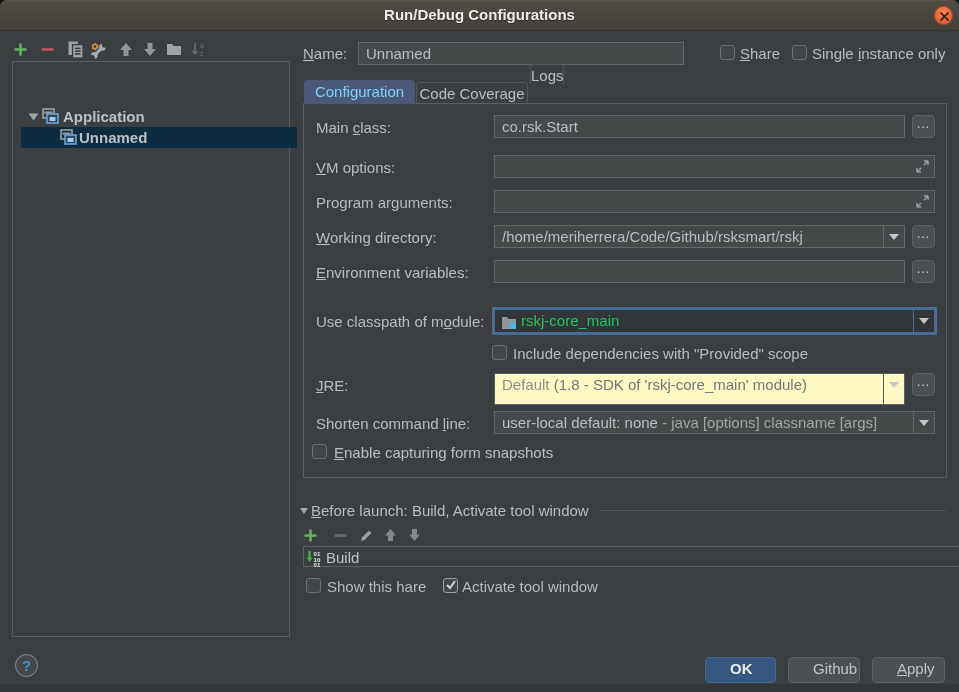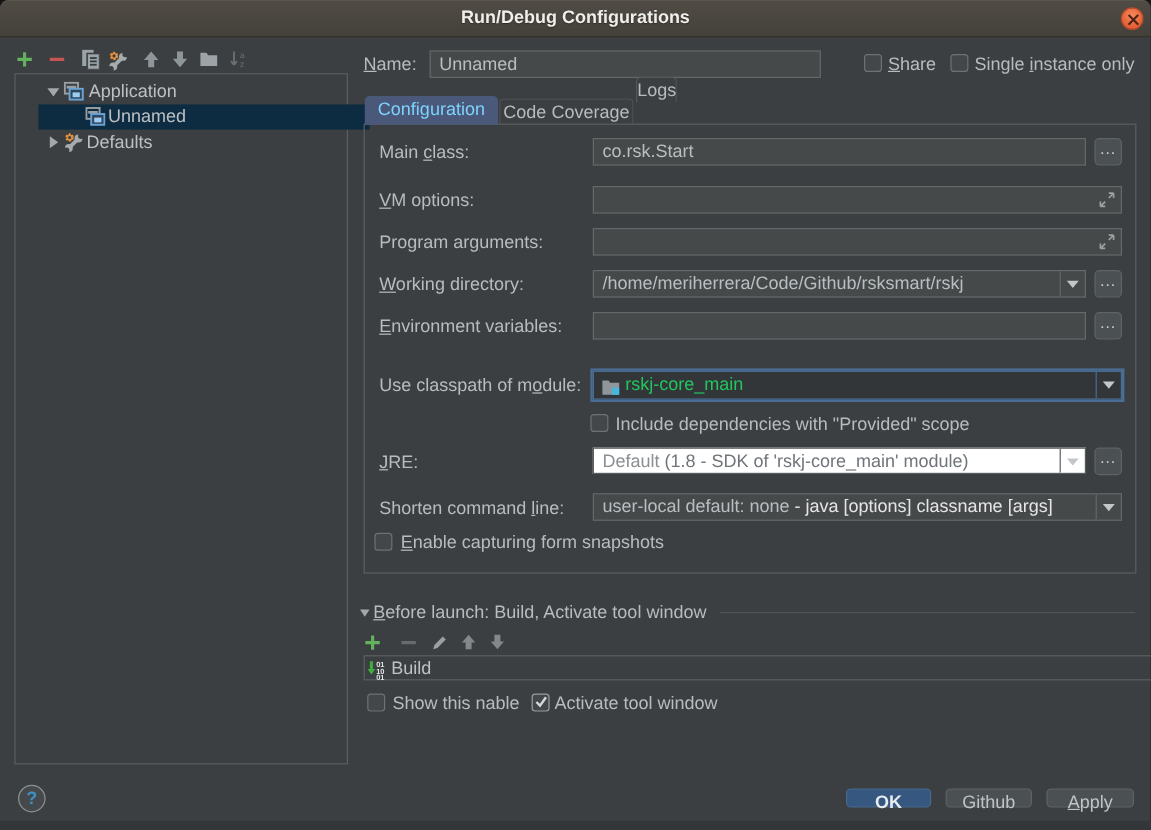--- a/index.html
+++ b/index.html
@@ -8,41 +8,41 @@
 .abs { position:absolute; }
 #win { position:absolute; left:0; top:0; width:959px; height:692px; background:#3c3f41; border-radius:8px 8px 0 0; }
 #titlebar { position:absolute; left:0; top:0; width:959px; height:30px; background:linear-gradient(#504c45,#44403a); border-radius:7px 7px 0 0; border-top:1px solid #5a564e; box-shadow:0 1px 0 #34312d; }
 #title { position:absolute; left:0; top:6px; width:959px; text-align:center; font-weight:bold; font-size:15px; color:#f0eeeb; text-shadow:0 1px 1px rgba(0,0,0,.4); }
 #closebtn { position:absolute; right:6px; top:6px; width:19px; height:19px; border-radius:50%; background:radial-gradient(circle at 50% 35%, #f58a5c, #e8633a 60%, #d9552c); border:1px solid #b64c27; }
 #closebtn svg { position:absolute; left:4px; top:4px; }
 
 
 .tbicon { position:absolute; top:42px; }
 #treepanel { position:absolute; left:12px; top:61px; width:278px; height:576px; border:1px solid #5a5e60; background:#3c3f41; }
-.trow { position:absolute; left:19px; width:276px; height:21px; line-height:21px; font-weight:normal; color:#bcc0c3; }
+.trow { position:absolute; left:8px; width:276px; height:21px; line-height:21px; font-weight:bold; color:#bcc0c3;margin-top:40px; }
 .tsel { background:#0d2b41; }
 
 
 .lbl { position:absolute; white-space:nowrap; color:#b8bcbe; }
 .fld { position:absolute; background:#45494a; border:1px solid #646869; color:#b9bec1; line-height:21px; padding-left:7px; white-space:nowrap; overflow:hidden; }
 .btn3 { position:absolute; width:23px; height:23px; background:#4b5052; border:1px solid #5e6366; border-radius:4px; color:#c7cbce; text-align:center; line-height:15px; font-size:14px; letter-spacing:1px; }
 .cb { position:absolute; width:15px; height:15px; background:#43474a; border:1px solid #6c7173; border-radius:3px; }
 .arrowbtn { position:absolute; top:0; bottom:0; width:21px; border-left:1px solid #646869; }
 .arrowbtn:after { content:""; position:absolute; left:5px; top:8px; border-left:5px solid transparent; border-right:5px solid transparent; border-top:6px solid #c3c7ca; }
 u { text-decoration:underline; }
 
 
 .tab { position:absolute; top:81px; height:22px; border-radius:4px 4px 0 0; line-height:22px; text-align:center; white-space:nowrap; }
 #tabpanel { position:absolute; left:303px; top:103px; width:644px; height:375px; border:1px solid #5b5f61; }
 
 
 .blicon { position:absolute; top:528px; }
 #buildrow { position:absolute; left:303px; top:546px; width:696px; height:21px; border:1px solid #5c6062; color:#bdc2c5; }
 
-.pbtn { position:absolute; top:657px; height:16px; background:#4b5052; border:1px solid #5e6366; border-radius:4px; color:#c0c4c7; text-align:center; line-height:21px; }
+.pbtn { position:absolute; top:657px; height:26px; background:#4b5052; border:1px solid #5e6366; border-radius:4px; color:#c0c4c7; text-align:left; line-height:21px;padding-left:24px; }
 </style>
 </head>
 <body>
 <div id="win"></div>
 <div id="titlebar"></div>
 <div id="title">Run/Debug Configurations</div>
 <div id="closebtn">
     <svg width="11" height="11" viewBox="0 0 11 11">
       <path d="M2 2 L9 9 M9 2 L2 9" stroke="#4a2414" stroke-width="1.8" stroke-linecap="round"></path>
     </svg>
@@ -100,35 +100,20 @@
   </div>
   <div class="trow tsel" style="top:25px">
     <svg class="abs" style="left:39px;top:2px" width="17" height="17" viewBox="0 0 17 17">
         <rect x="1" y="1" width="11" height="9" fill="none" stroke="#9aa0a3" stroke-width="1.6"></rect>
         <rect x="2.5" y="3.5" width="8" height="2.2" fill="#9aa0a3"></rect>
         <rect x="5" y="6" width="11" height="9" fill="#30465c" stroke="#6ba3d4" stroke-width="1.6"></rect>
         <rect x="7.5" y="9" width="6" height="4" fill="#9ccdee"></rect>
       </svg>
     <span class="abs" style="left:58px">Unnamed</span>
   </div>
-  <div class="trow" style="top:46px">
-    <svg class="abs" style="left:7px;top:5px" width="11" height="11" viewBox="0 0 11 11">
-        <path d="M2.5 0.5 L9.5 5.5 L2.5 10.5 Z" fill="#a2a7aa"></path>
-      </svg>
-    <svg class="abs" style="left:21px;top:2px" width="17" height="17" viewBox="0 0 17 17">
-        <path d="M5.2 12.6 L11.6 6.2" stroke="#a6abae" stroke-width="3.2"></path>
-        <circle cx="12.4" cy="5.4" r="3.3" fill="#a6abae"></circle>
-        <circle cx="14.5" cy="3.3" r="2.5" fill="#3c3f41"></circle>
-        <circle cx="4.4" cy="13.4" r="3.3" fill="#a6abae"></circle>
-        <circle cx="2.3" cy="15.5" r="2.5" fill="#3c3f41"></circle>
-        <circle cx="5" cy="4.6" r="2.6" fill="#e0903f" stroke="#e0903f" stroke-width="1.9" stroke-dasharray="1.6 1.2"></circle>
-        <circle cx="5" cy="4.6" r="1.3" fill="#3c3f41"></circle>
-      </svg>
-    <span class="abs" style="left:40px">Defaults</span>
-  </div>
 </div>
 
 <span class="lbl" style="left:303px;top:45px"><u>N</u>ame:</span>
 <div class="fld" style="left:358px;top:42px;width:326px;height:23px">Unnamed</div>
 <div class="cb" style="left:720px;top:45px"></div>
 <span class="lbl" style="left:740px;top:45px"><u>S</u>hare</span>
 <div class="cb" style="left:792px;top:45px"></div>
 <span class="lbl" style="left:812px;top:45px">Single <u>i</u>nstance only</span>
 
 <div class="tab" style="left:304px;top:80px;height:24px;line-height:23px;width:111px;background:#4a5879;color:#7dd3fc;z-index:3">Configuration</div>
@@ -166,25 +151,25 @@
       <path d="M1 3 h5 l1.5 2 H15 v10 H1 Z" fill="#8f969c"></path>
       <rect x="9" y="9" width="6" height="6" fill="#45b8dc"></rect>
     </svg>
   <div class="arrowbtn" style="right:0;border-left-color:#4a6d94"></div>
 </div>
 
 <div class="cb" style="left:492px;top:345px"></div>
 <span class="lbl" style="left:513px;top:345px">Include dependencies with "Provided" scope</span>
 
 <span class="lbl" style="left:316px;top:377px"><u>J</u>RE:</span>
-<div class="fld" style="left:494px;top:373px;width:411px;height:22px;background:#ffffff;border-color:#5a5e60;color:#8a8f92">Default <span style="color:#70757a">(1.8 - SDK of 'rskj-core_main' module)</span><div class="arrowbtn" style="right:0;border-left-color:#5a5e60"></div></div>
+<div class="fld" style="left:494px;top:373px;width:411px;height:32px;background:#fef9c3;border-color:#5a5e60;color:#8a8f92">Default <span style="color:#70757a">(1.8 - SDK of 'rskj-core_main' module)</span><div class="arrowbtn" style="right:0;border-left-color:#5a5e60"></div></div>
 <div class="btn3" style="left:912px;top:373px">…</div>
 
 <span class="lbl" style="left:316px;top:415px">Shorten command <u>l</u>ine:</span>
-<div class="fld" style="left:494px;top:411px;width:441px;height:23px">user-local default: none <span style="color:#e5e5e5">- java [options] classname [args]</span><div class="arrowbtn" style="right:0"></div></div>
+<div class="fld" style="left:494px;top:411px;width:441px;height:23px">user-local default: none <span style="color:#a3a3a3">- java [options] classname [args]</span><div class="arrowbtn" style="right:0"></div></div>
 
 <div class="cb" style="left:312px;top:444px"></div>
 <span class="lbl" style="left:334px;top:444px"><u>E</u>nable capturing form snapshots</span>
 
 <svg class="abs" style="left:300px;top:507px" width="8" height="8" viewBox="0 0 8 8">
     <path d="M0 1 h8 L4 7 Z" fill="#a2a7aa"></path>
   </svg>
 <span class="lbl" style="left:311px;top:502px"><u>B</u>efore launch: Build, Activate tool window</span>
 <div class="abs" style="left:600px;top:510px;width:346px;height:1px;background:#515456"></div>
 
@@ -209,21 +194,21 @@
       <path d="M3.5 1 V8.5" stroke="#3fae3f" stroke-width="2.6" fill="none"></path>
       <path d="M0.3 7.5 L6.7 7.5 L3.5 12 Z" fill="#3fae3f"></path>
       <text x="7.5" y="6" font-size="6.2" font-weight="bold" fill="#e4e7e9" font-family="Liberation Sans">01</text>
       <text x="7.5" y="11.5" font-size="6.2" font-weight="bold" fill="#e4e7e9" font-family="Liberation Sans">10</text>
       <text x="7.5" y="17" font-size="6.2" font-weight="bold" fill="#e4e7e9" font-family="Liberation Sans">01</text>
     </svg>
   <span class="abs" style="left:22px;top:2px">Build</span>
 </div>
 
 <div class="cb" style="left:306px;top:578px"></div>
-<span class="lbl" style="left:327px;top:578px">Show this nable</span>
+<span class="lbl" style="left:327px;top:578px">Show this hare</span>
 <div class="cb" style="left:443px;top:578px;border-color:#9a9ea1"></div>
 <svg class="abs" style="left:445px;top:579px" width="12" height="12" viewBox="0 0 12 12">
     <path d="M2 6 L5 9 L10 2" stroke="#d4d8da" stroke-width="2" fill="none"></path>
   </svg>
 <span class="lbl" style="left:462px;top:578px">Activate tool window</span>
 
 <div class="abs" style="left:15px;top:654px;width:23px;height:23px;border-radius:50%;border:1px solid #8b9294;background:#46494b;text-align:center;line-height:22px;color:#3a92c6;font-weight:bold;font-size:15px">?</div>
 <div class="pbtn" style="left:705px;width:71px;background:#365880;border-color:#47688c;color:#e8ebee;font-weight:bold">OK</div>
 <div class="pbtn" style="left:788px;width:72px">Github</div>
 <div class="pbtn" style="left:872px;width:73px"><u>A</u>pply</div>

